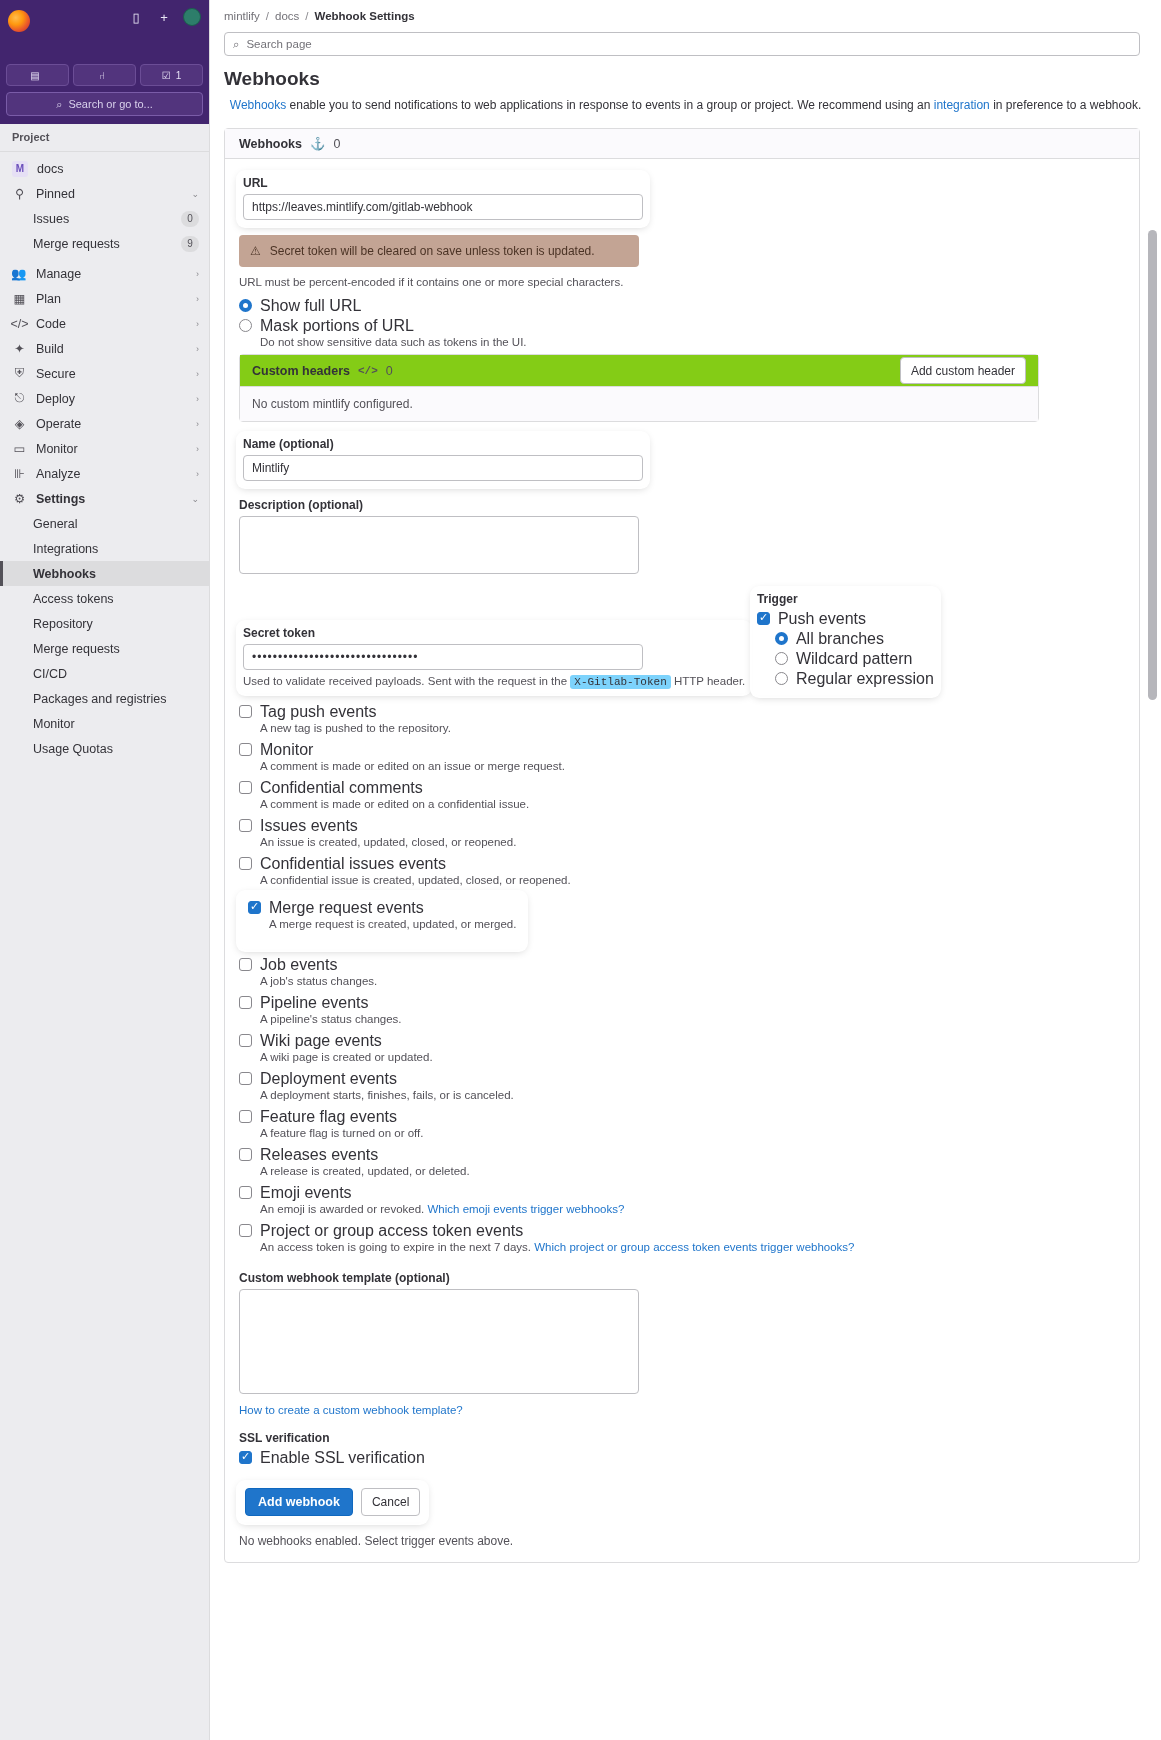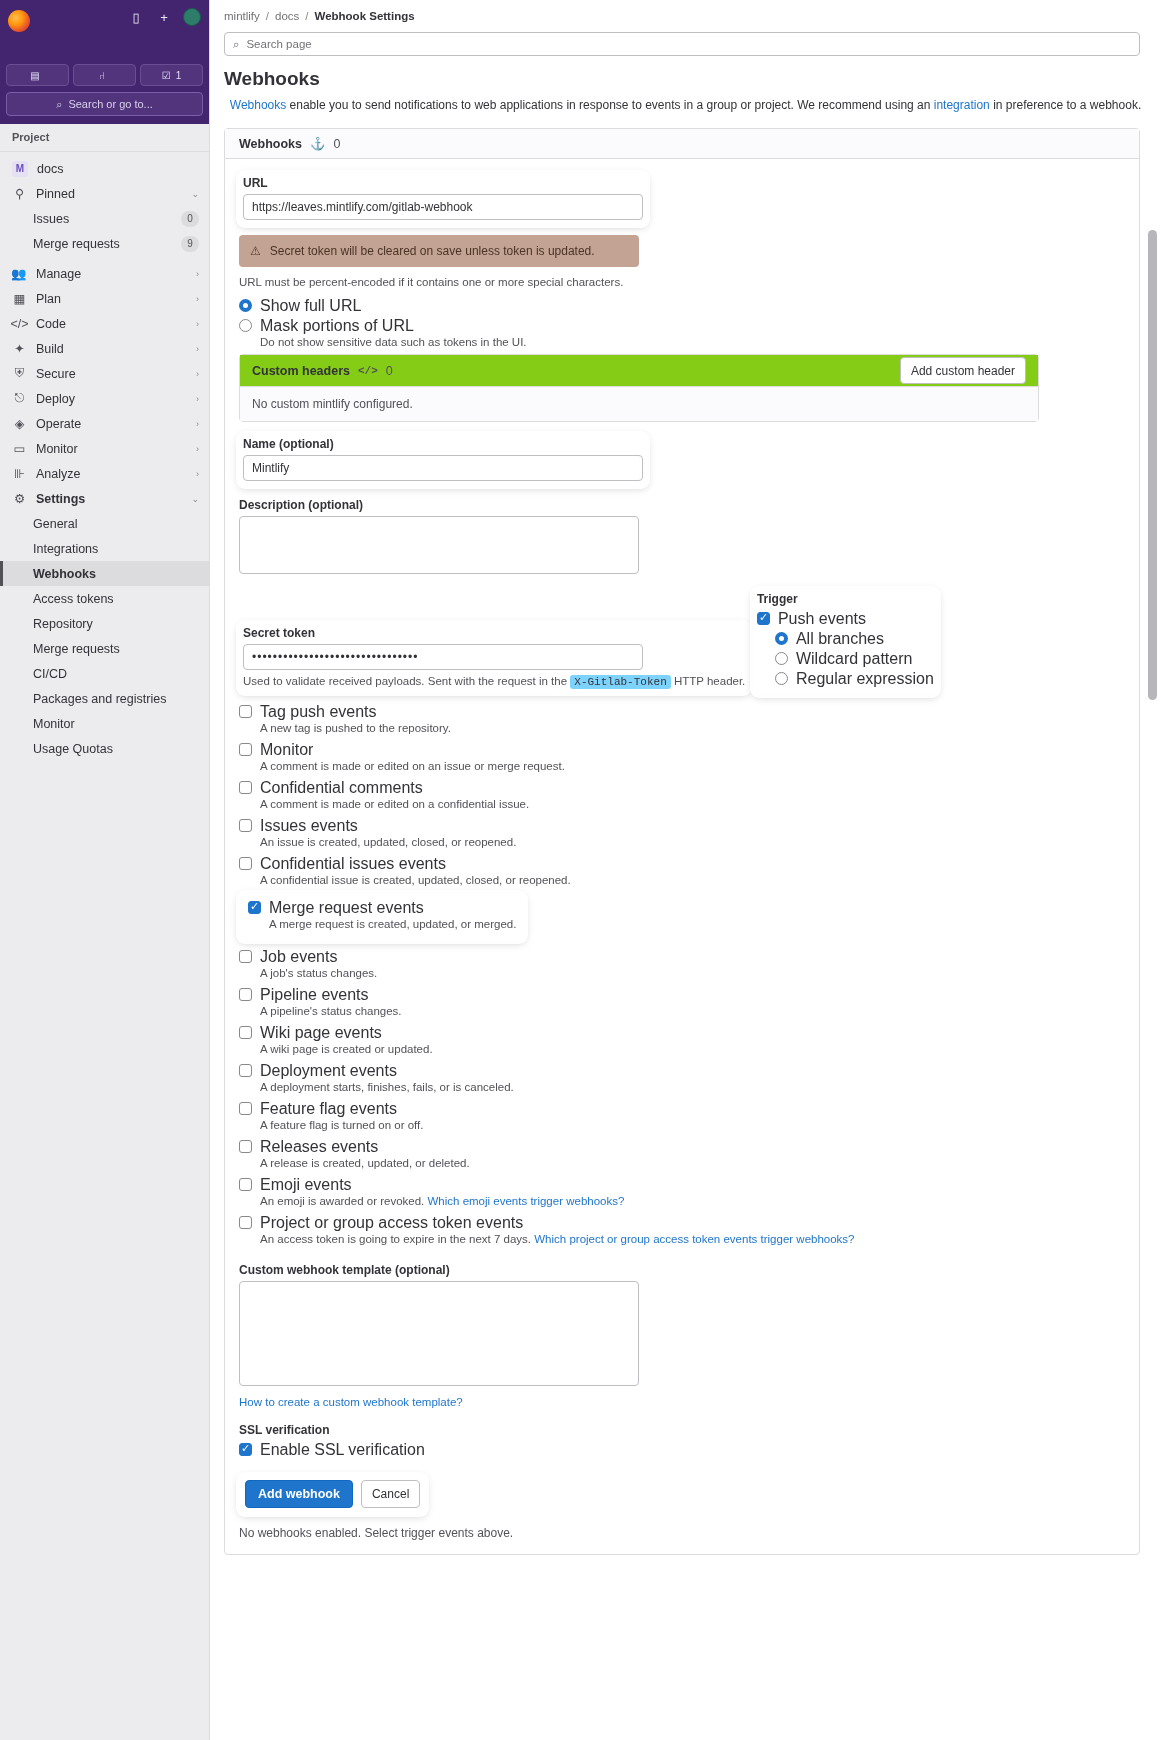--- a/index.html
+++ b/index.html
@@ -500,21 +500,21 @@
 
             <div class="event-item">
               <div class="chk"></div>
               <div>
                 <div class="opt-label">Confidential issues events</div>
                 <div class="opt-sub">A confidential issue is created, updated, closed, or reopened.</div>
               </div>
             </div>
 
             <div class="hl" style="margin:0 0 7px;padding:6px 9px 7px">
-              <div class="event-item" style="margin-bottom:4px">
+              <div class="event-item" style="margin-bottom:12px">
                 <div class="chk on"></div>
                 <div>
                   <div class="opt-label">Merge request events</div>
                   <div class="opt-sub">A merge request is created, updated, or merged.</div>
                 </div>
               </div>
             </div>
 
             <div class="event-item">
               <div class="chk"></div>

